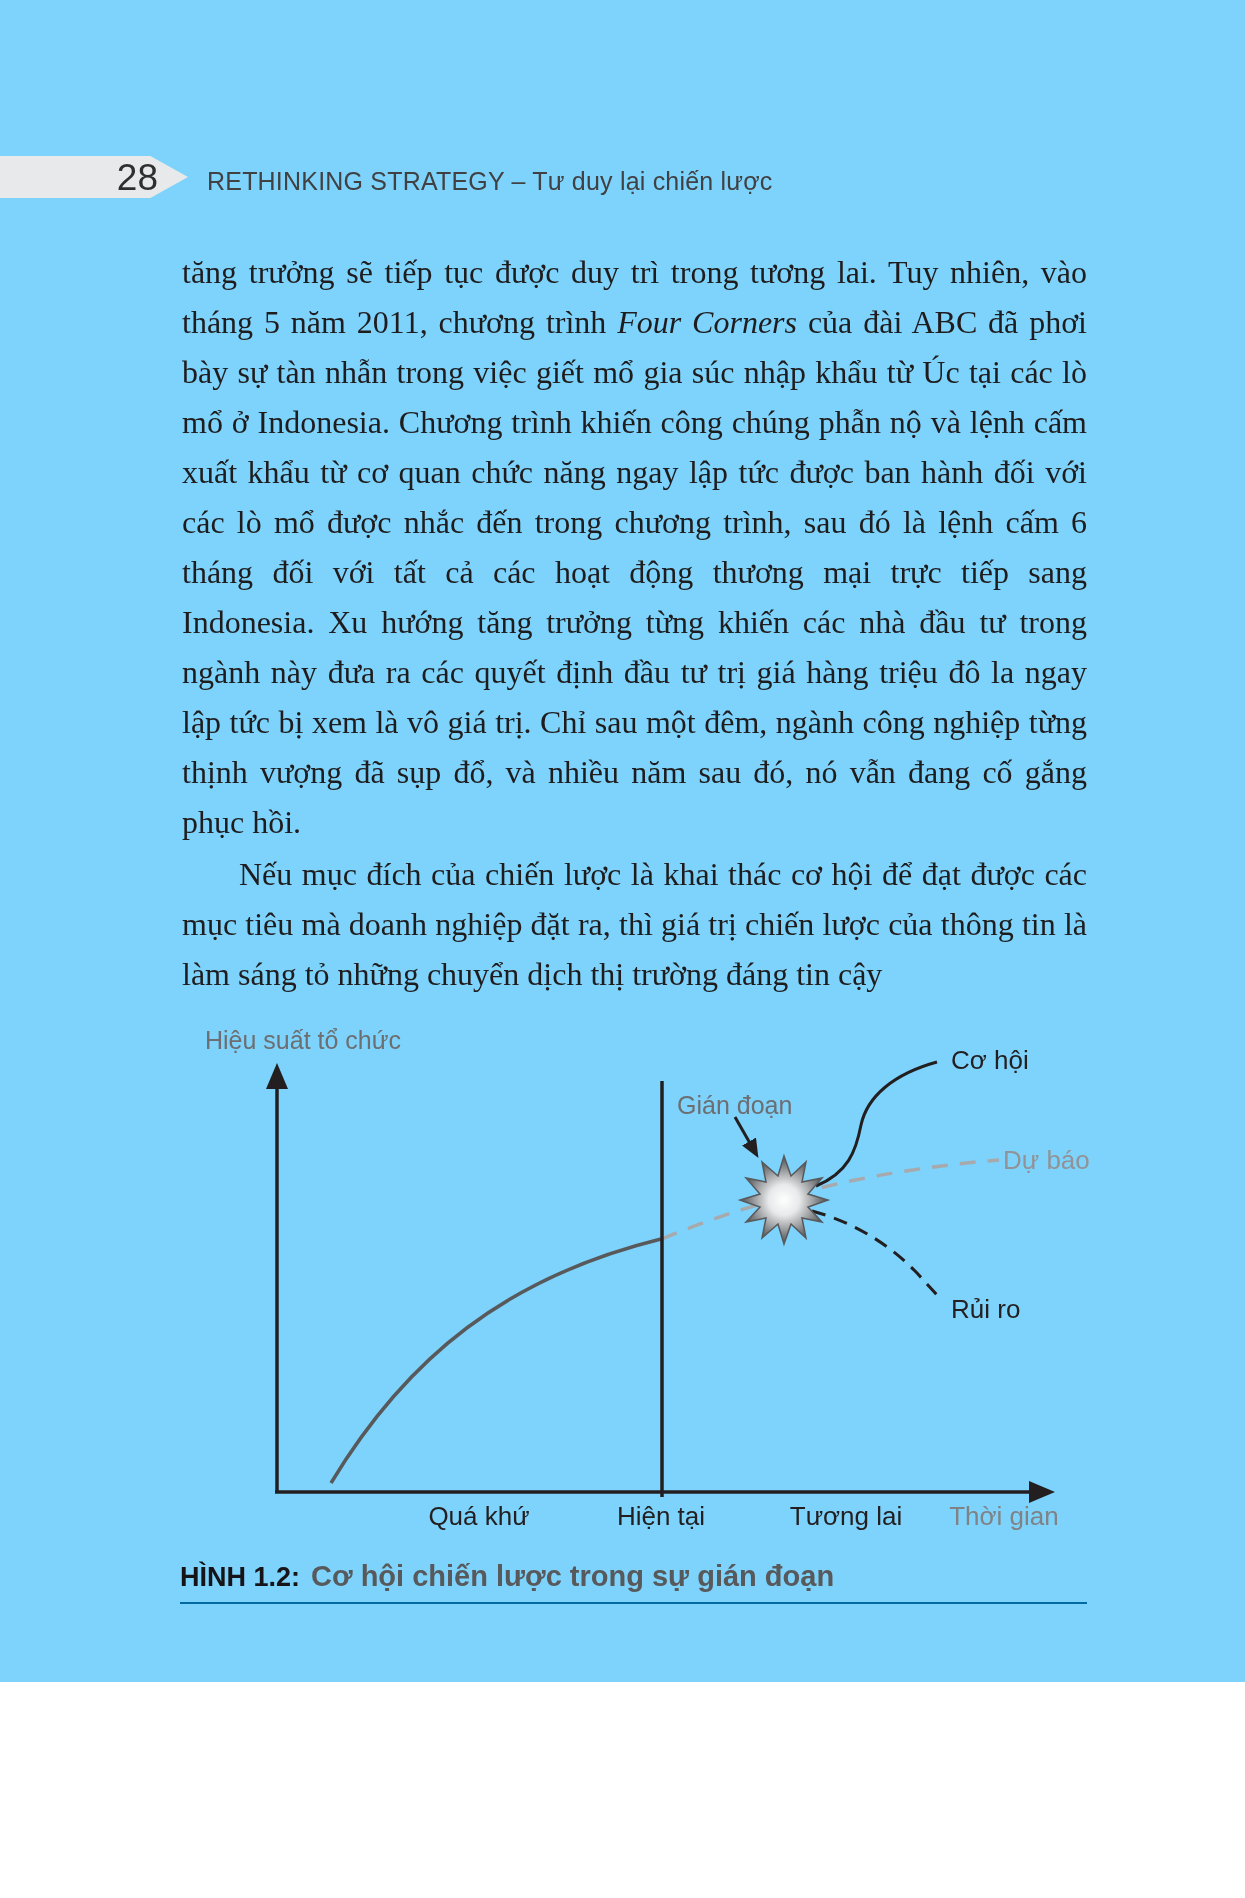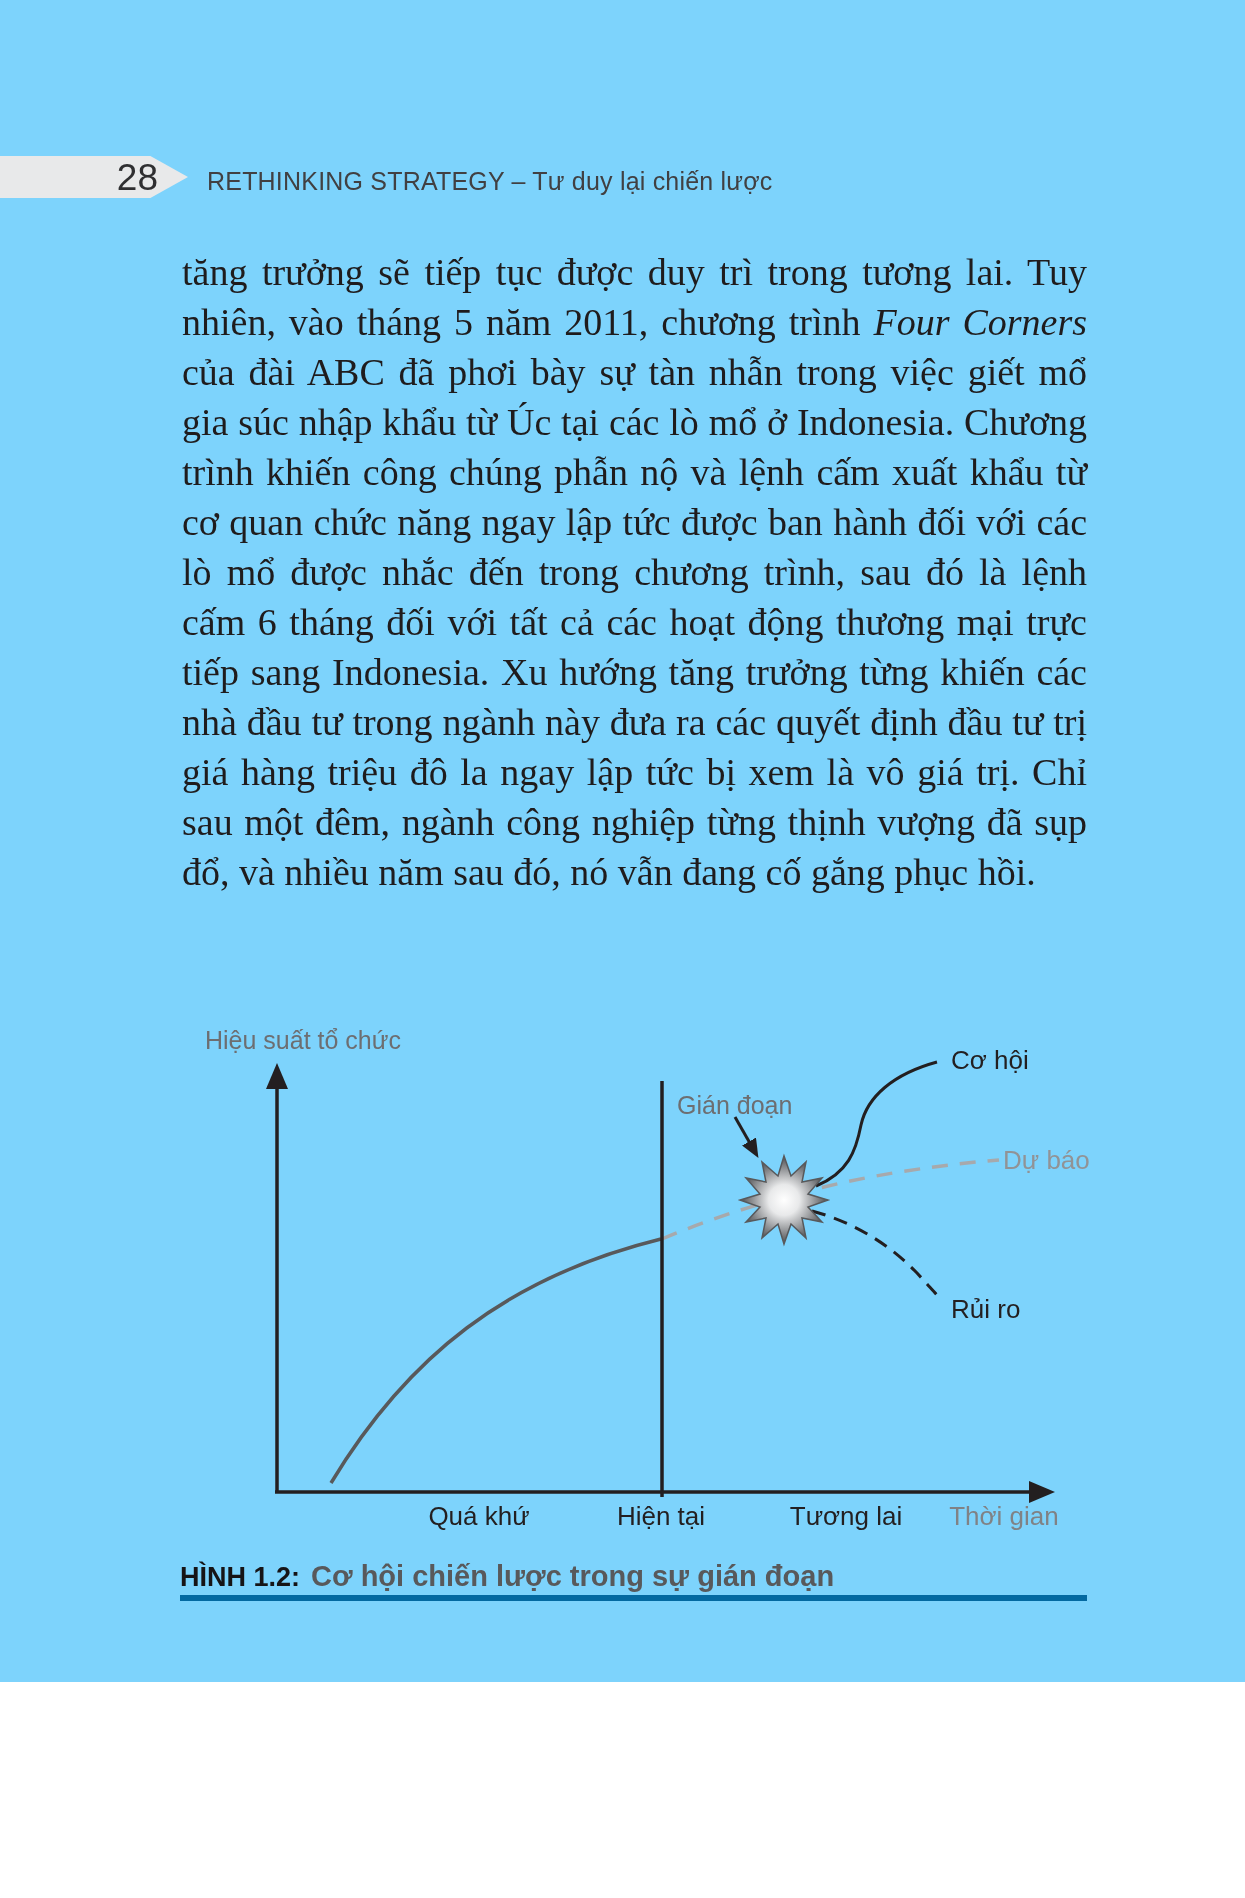--- a/index.html
+++ b/index.html
@@ -20,29 +20,29 @@
     color:#2f2f31;
   }
   .running-title {
     position:absolute; left:207px; top:160px; height:42px;
     display:flex; align-items:center;
     font-family:"Liberation Sans", sans-serif; font-size:25px; color:#414042;
     letter-spacing:0.2px; white-space:nowrap;
   }
   .body-text {
     position:absolute; left:182px; width:905px;
-    text-align:justify; font-size:38px; line-height:50px; color:#1f1c1d;
+    text-align:justify; font-size:32px; line-height:50px; color:#1f1c1d;
   }
   .p1 { top:247px; }
   .p2 { top:849px; text-indent:57px; }
   .italic { font-style:italic; }
   .figure-svg { position:absolute; left:145px; top:1005px; }
   .fig-caption-head {
     position:absolute; left:180px; top:1560px; width:907px;
-    border-bottom:6px solid #0369a1; padding-bottom:2px;
+    border-bottom:2px solid #0369a1; padding-bottom:9px;
     font-family:"Liberation Sans", sans-serif; white-space:nowrap;
   }
   .fig-label  { font-weight:bold; font-size:27px; color:#161416; }
   .fig-title  { font-weight:bold; font-size:29px; color:#58595b; margin-left:11px; }
   .fig-note {
     position:absolute; left:180px; top:1612px; width:907px;
     font-family:"Liberation Sans", sans-serif; font-style:italic;
     font-size:28px; line-height:39px; color:#2b2b2c; text-align:left;
   }
   svg text { font-family:"Liberation Sans", sans-serif; }
@@ -52,20 +52,21 @@
 
 <div class="page">
 
   <div class="header-band">
     <span class="page-number">28</span>
   </div>
   <div class="running-title">RETHINKING STRATEGY – Tư duy lại chiến lược</div>
 
   <p class="body-text p1"><span>tăng trưởng sẽ tiếp tục được duy trì trong tương lai. Tuy nhiên, vào tháng 5 năm 2011, chương trình </span><span class="italic">Four Corners</span><span> của đài ABC đã phơi bày sự tàn nhẫn trong việc giết mổ gia súc nhập khẩu từ Úc tại các lò mổ ở Indonesia. Chương trình khiến công chúng phẫn nộ và lệnh cấm xuất khẩu từ cơ quan chức năng ngay lập tức được ban hành đối với các lò mổ được nhắc đến trong chương trình, sau đó là lệnh cấm 6 tháng đối với tất cả các hoạt động thương mại trực tiếp sang Indonesia. Xu hướng tăng trưởng từng khiến các nhà đầu tư trong ngành này đưa ra các quyết định đầu tư trị giá hàng triệu đô la ngay lập tức bị xem là vô giá trị. Chỉ sau một đêm, ngành công nghiệp từng thịnh vượng đã sụp đổ, và nhiều năm sau đó, nó vẫn đang cố gắng phục hồi.</span></p>
 
+  <p class="body-text p2">Nếu mục đích của chiến lược là khai thác cơ hội để đạt được các mục tiêu mà doanh nghiệp đặt ra, thì giá trị chiến lược của thông tin là làm sáng tỏ những chuyển dịch thị trường đáng tin cậy</p>
 
   <svg class="figure-svg" width="960" height="545" viewBox="0 0 960 545" xmlns="http://www.w3.org/2000/svg">
     <defs>
       <radialGradient id="burst" cx="50%" cy="50%" r="50%">
         <stop offset="0%" stop-color="#ffffff"></stop>
         <stop offset="35%" stop-color="#e8e9ea"></stop>
         <stop offset="70%" stop-color="#939598"></stop>
         <stop offset="100%" stop-color="#4d4d4f"></stop>
       </radialGradient>
       <marker id="ah" markerUnits="userSpaceOnUse" markerWidth="26" markerHeight="22" refX="4" refY="11" orient="auto">

